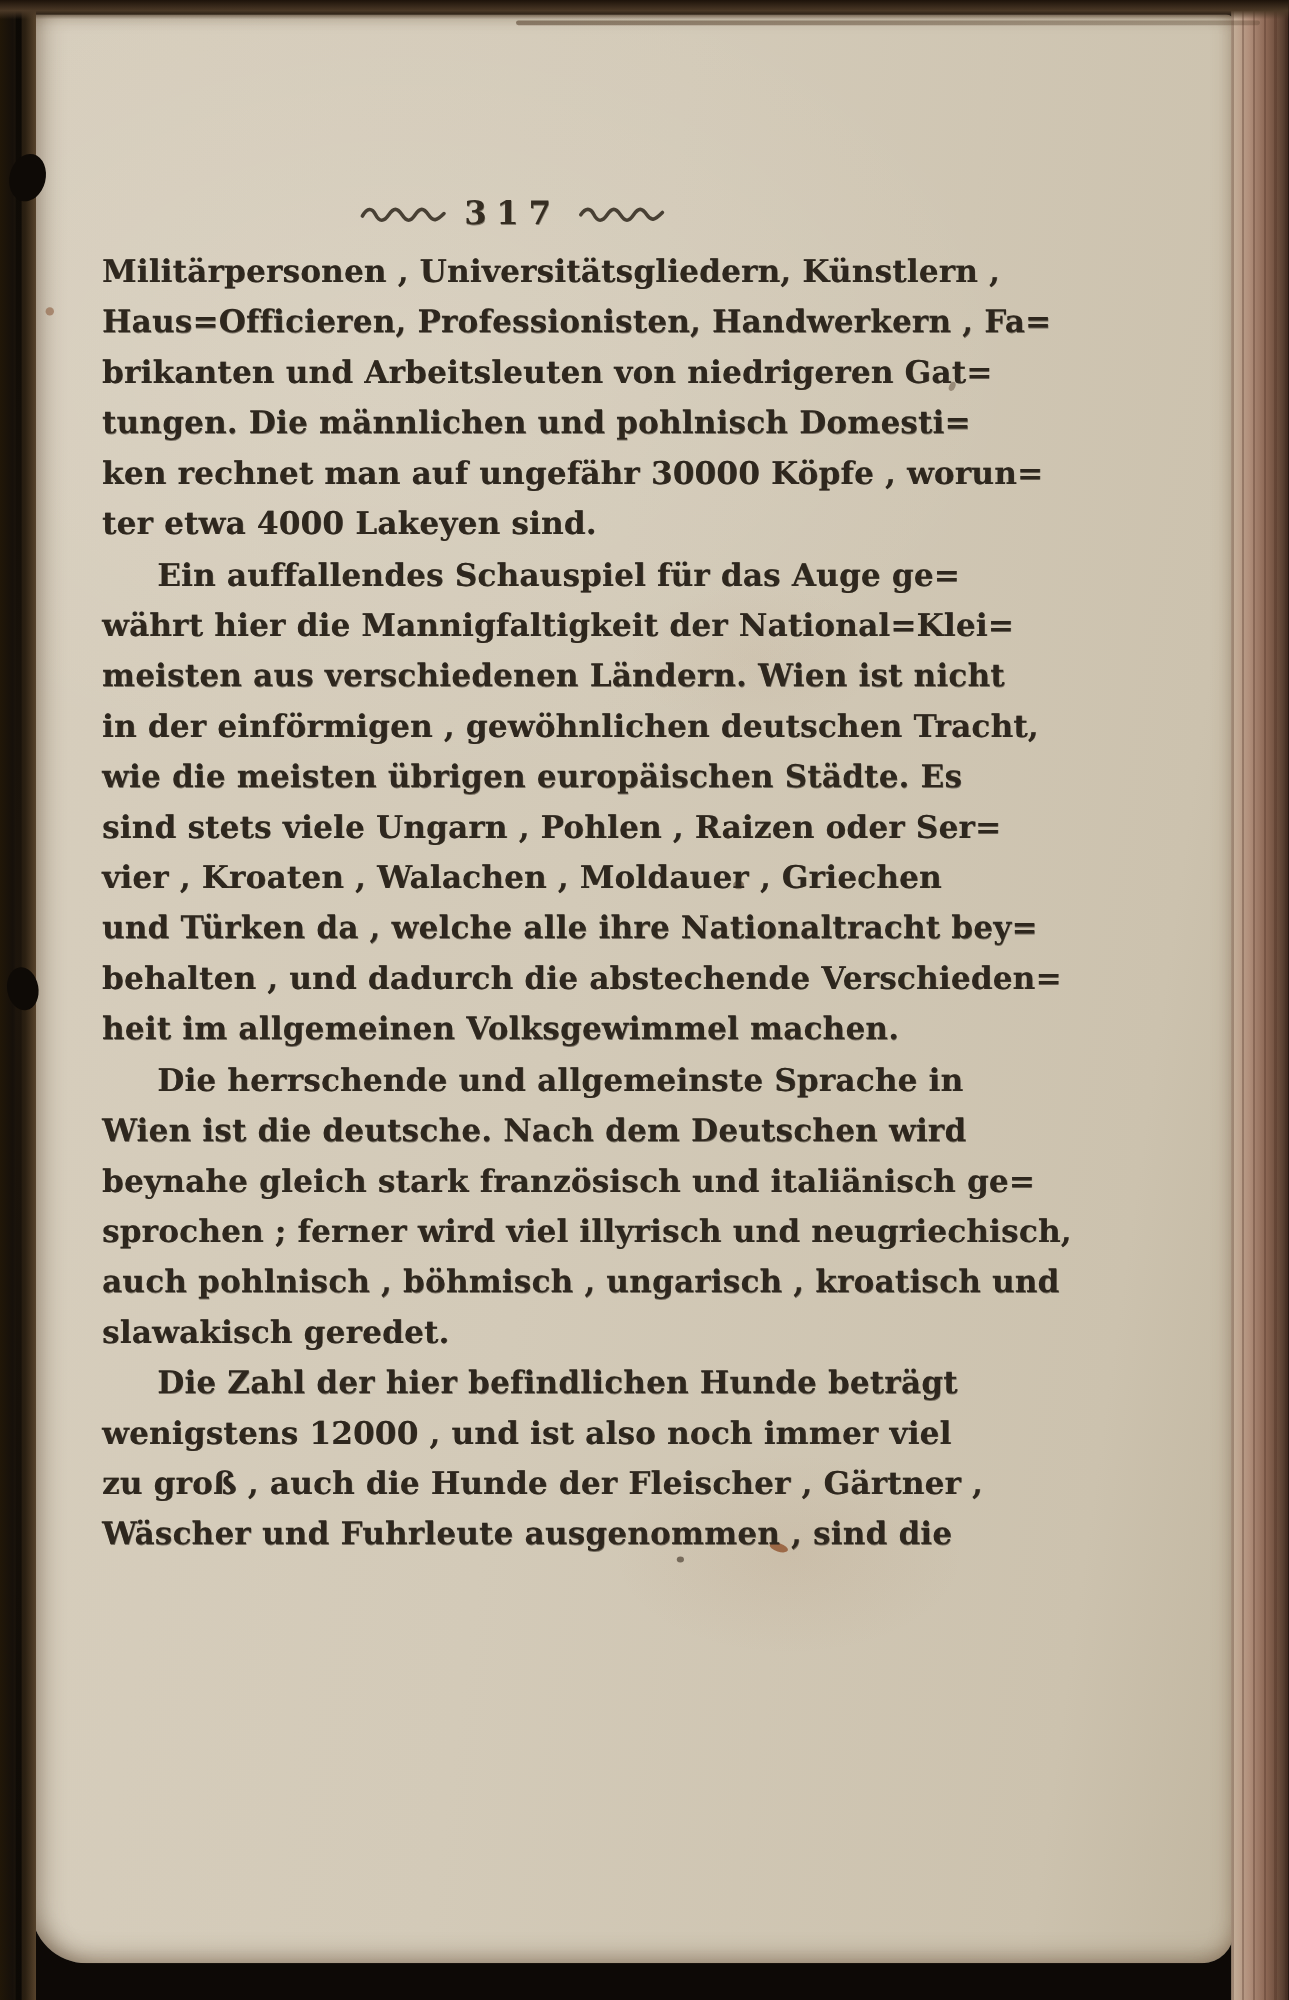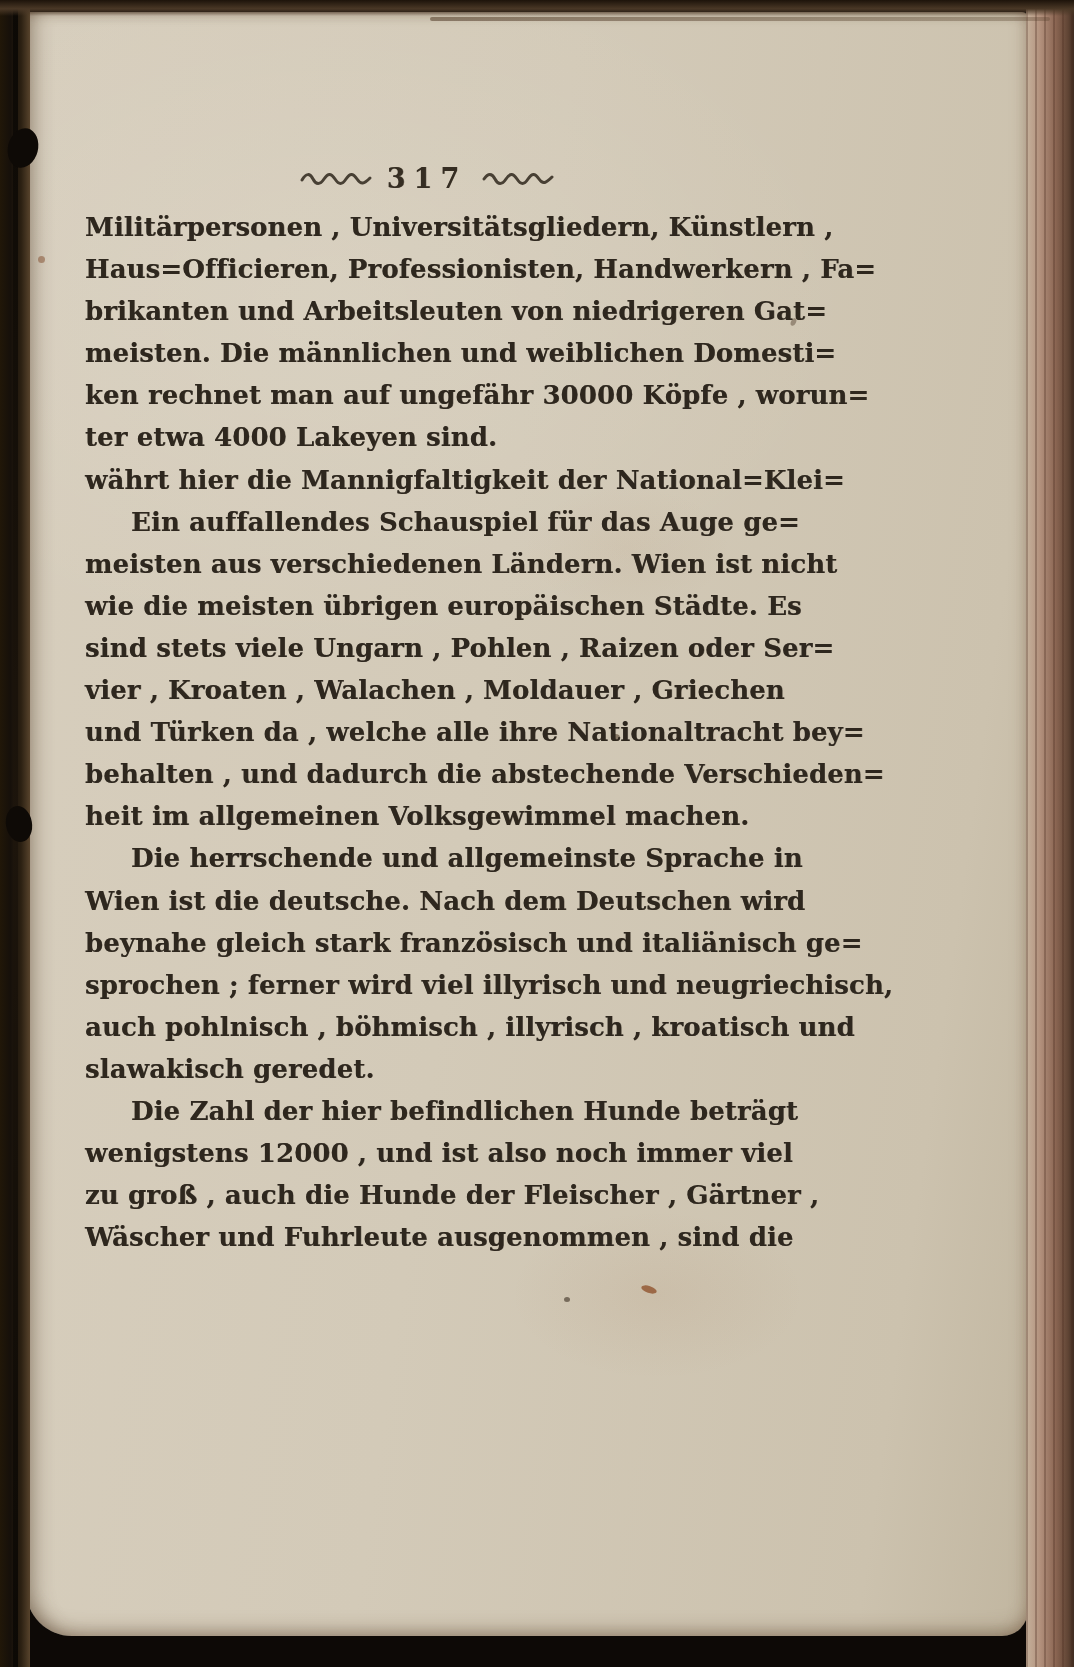--- a/index.html
+++ b/index.html
@@ -108,41 +108,42 @@
       <span class="page-number">317</span>
       <svg class="ornament" viewBox="0 0 74 16">
         <path d="M3,9 C7,3 11,3 14,9 S21,15 25,9 S32,3 36,9 S43,15 47,9 S54,3 58,9 S65,13 71,7" fill="none" stroke="#352d22" stroke-width="3" stroke-linecap="round"></path>
       </svg>
     </div>
     <div class="body-text">
         <div>
           <div class="line">Militärpersonen , Universitätsgliedern, Künstlern ,</div>
           <div class="line">Haus=Officieren, Professionisten, Handwerkern , Fa=</div>
           <div class="line">brikanten und Arbeitsleuten von niedrigeren Gat=</div>
-          <div class="line">meisten. Die männlichen und weiblichen Domesti=</div>
+          <div class="line">tungen. Die männlichen und pohlnisch Domesti=</div>
           <div class="line">ken rechnet man auf ungefähr 30000 Köpfe , worun=</div>
           <div class="line end">ter etwa 4000 Lakeyen sind.</div>
         </div>
         <div>
+          <div class="line ind">Ein auffallendes Schauspiel für das Auge ge=</div>
           <div class="line">währt hier die Mannigfaltigkeit der National=Klei=</div>
-          <div class="line ind">Ein auffallendes Schauspiel für das Auge ge=</div>
           <div class="line">meisten aus verschiedenen Ländern. Wien ist nicht</div>
+          <div class="line">in der einförmigen , gewöhnlichen deutschen Tracht,</div>
           <div class="line">wie die meisten übrigen europäischen Städte.  Es</div>
           <div class="line">sind stets viele Ungarn , Pohlen , Raizen oder Ser=</div>
           <div class="line">vier ,  Kroaten ,  Walachen ,  Moldauer ,  Griechen</div>
           <div class="line">und Türken da , welche alle ihre Nationaltracht bey=</div>
           <div class="line">behalten , und dadurch die abstechende Verschieden=</div>
           <div class="line end">heit im allgemeinen Volksgewimmel machen.</div>
         </div>
         <div>
           <div class="line ind">Die herrschende und allgemeinste Sprache in</div>
           <div class="line">Wien ist die deutsche. Nach dem Deutschen wird</div>
           <div class="line">beynahe gleich stark französisch und italiänisch ge=</div>
           <div class="line">sprochen ; ferner wird viel illyrisch und neugriechisch,</div>
-          <div class="line">auch pohlnisch , böhmisch , illyrisch , kroatisch und</div>
+          <div class="line">auch pohlnisch , böhmisch , ungarisch , kroatisch und</div>
           <div class="line end">slawakisch geredet.</div>
         </div>
         <div>
           <div class="line ind">Die Zahl der hier befindlichen Hunde beträgt</div>
           <div class="line">wenigstens 12000 , und ist also noch immer viel</div>
           <div class="line">zu groß , auch die Hunde der Fleischer , Gärtner ,</div>
           <div class="line">Wäscher und Fuhrleute ausgenommen , sind die</div>
         </div>
       </div>
   </div>

